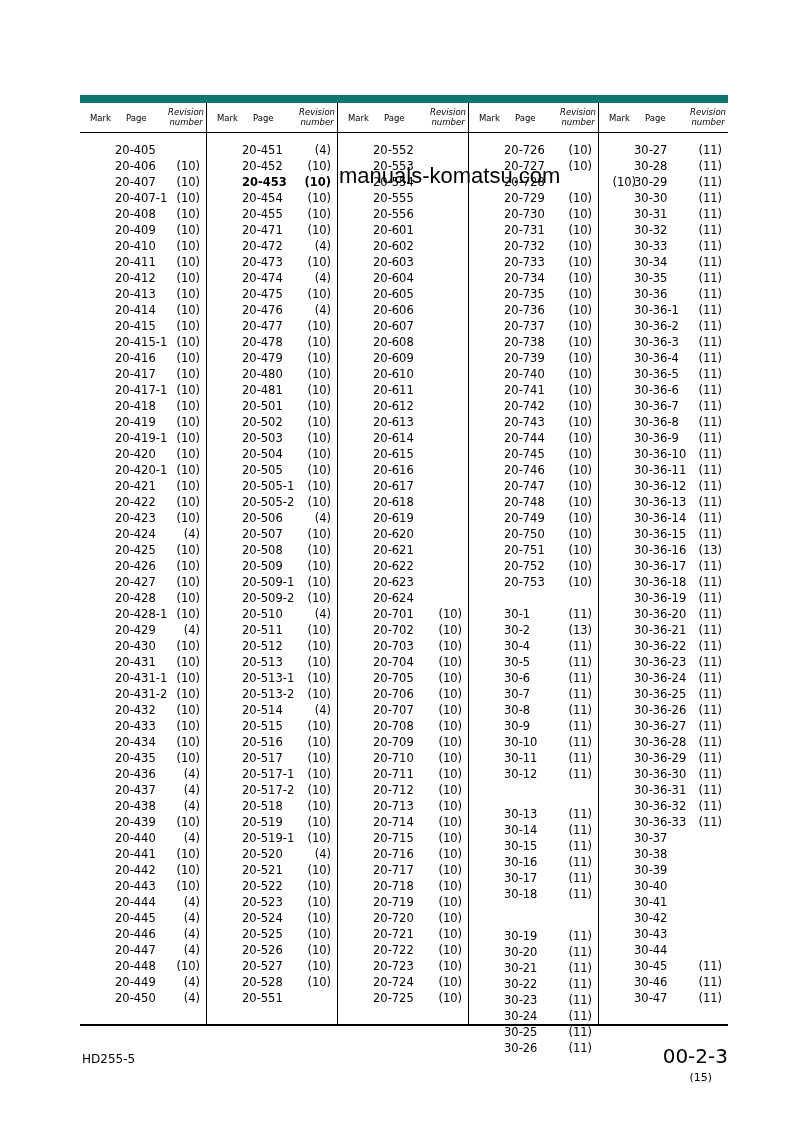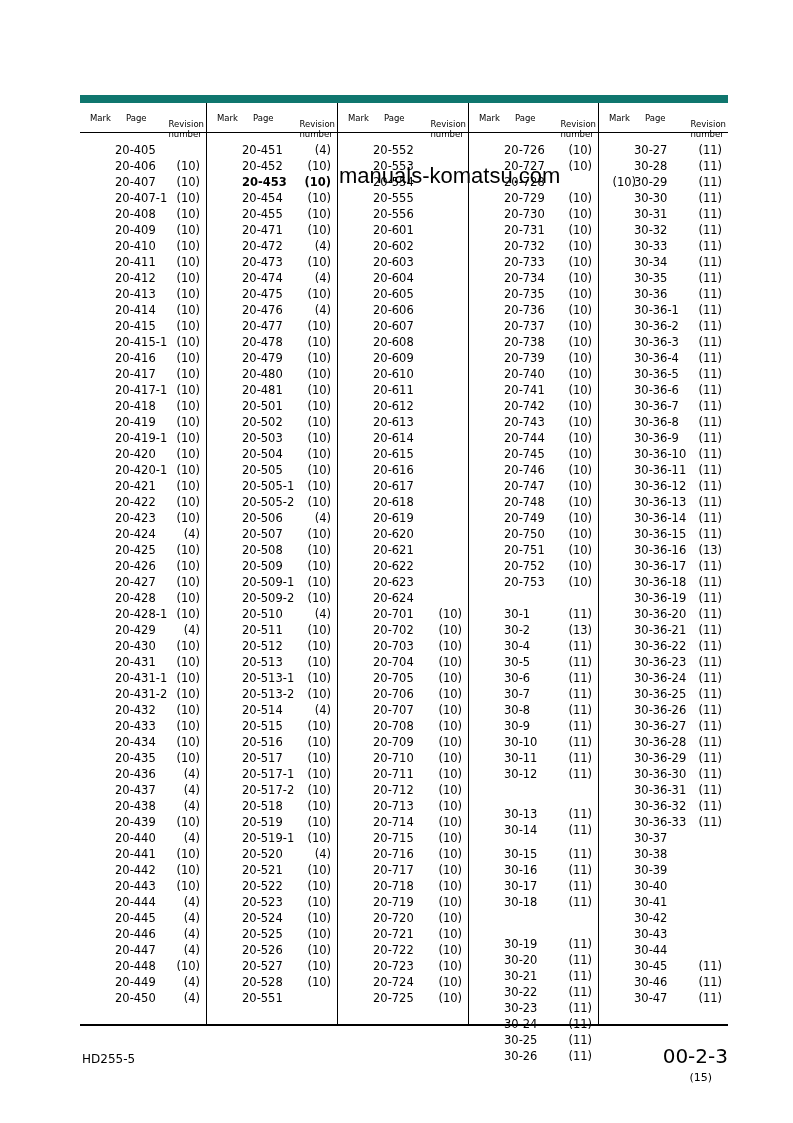--- a/index.html
+++ b/index.html
@@ -4,21 +4,21 @@
 <style>
   html, body { margin:0; padding:0; background:#fff; }
   body { width:793px; height:1123px; position:relative; font-family:"DejaVu Sans", sans-serif; color:#000; overflow:hidden; }
   .table { position:absolute; left:80px; top:95px; width:648px; height:921px; border-top:8px solid #0f766e; border-bottom:2px solid #000; }
   .hdr-line { position:absolute; left:0; right:0; top:29px; border-top:1px solid #000; }
   .vline { position:absolute; top:0; bottom:0; border-left:1px solid #000; }
   .group { position:absolute; top:0; }
   .ghead { position:absolute; top:0; height:29px; font-size:8.5px; }
   .ghead .mark { position:absolute; left:10px; top:10px; }
   .ghead .page { position:absolute; left:46px; top:10px; }
-  .ghead .rev { position:absolute; right:2px; top:16px; text-align:left; line-height:10px; }
+  .ghead .rev { position:absolute; right:2px; top:4px; text-align:center; line-height:10px;font-style:italic; }
   .rows { position:absolute; top:39px; left:0; }
   .row { position:relative; height:16px; font-size:11.5px; line-height:16px; }
   .row .pg { position:absolute; left:35px; white-space:nowrap; }
   .row .rv { position:absolute; right:6px; text-align:right; white-space:nowrap; }
   .watermark { position:absolute; left:339px; top:163px; font-size:22px; color:#000; white-space:nowrap; pointer-events:none; font-family:"Liberation Sans", sans-serif; }
   .footer-left { position:absolute; left:82px; top:1052px; font-size:12px; }
   .footer-right { position:absolute; right:65px; top:1044px; font-size:20px; }
   .footer-rev { position:absolute; right:81px; top:1071px; font-size:11px; }
 </style>
 </head>
@@ -874,21 +874,21 @@
             <span class="rv">(11)</span>
           </div>
           <div class="row" style="width: 129px; margin-top: 24px;">
             <span class="pg">30-13</span>
             <span class="rv">(11)</span>
           </div>
           <div class="row" style="width: 129px;">
             <span class="pg">30-14</span>
             <span class="rv">(11)</span>
           </div>
-          <div class="row" style="width: 129px; margin-top: 8px;">
+          <div class="row" style="width: 129px;">
             <span class="pg">30-15</span>
             <span class="rv">(11)</span>
           </div>
           <div class="row" style="width: 129px;">
             <span class="pg">30-16</span>
             <span class="rv">(11)</span>
           </div>
           <div class="row" style="width: 129px;">
             <span class="pg">30-17</span>
             <span class="rv">(11)</span>

